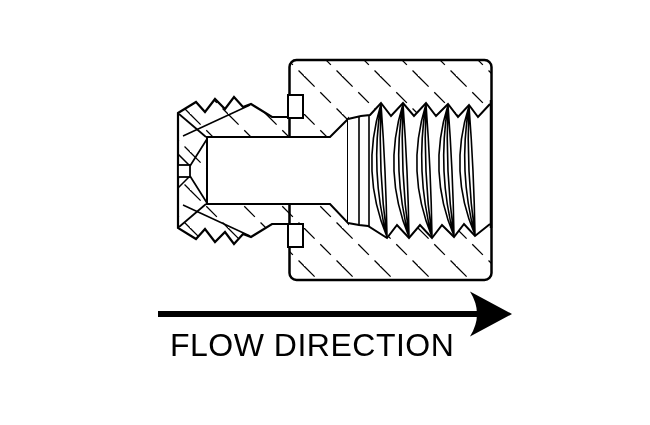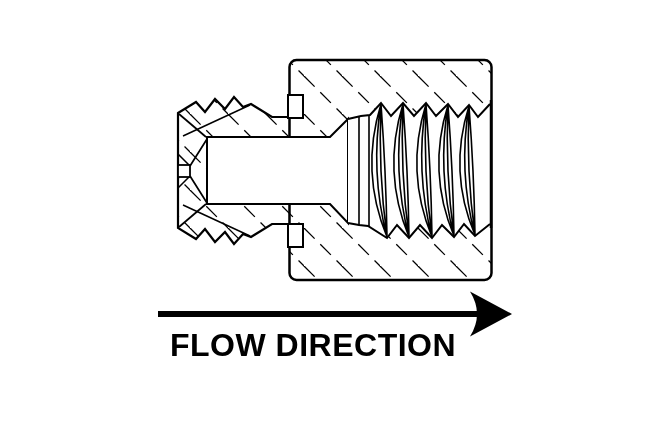--- a/index.html
+++ b/index.html
@@ -1,18 +1,18 @@
 <!DOCTYPE html>
 <html><head>
 <meta charset="utf-8">
 <style>
   html,body{margin:0;padding:0;background:#ffffff;}
   body{width:650px;height:425px;position:relative;overflow:hidden;
        font-family:"Liberation Sans",sans-serif;}
-  .stage{position:absolute;left:0;top:0;width:650px;height:425px;font-weight:bold;}
+  .stage{position:absolute;left:0;top:0;width:650px;height:425px;}
   svg{display:block;}
   .label-text{font-family:"Liberation Sans",sans-serif;font-size:32px;
               letter-spacing:0.5px;fill:#000000;}
 </style>
 </head>
 <body>
 
 <div class="stage">
 <svg width="650" height="425" viewBox="0 0 650 425">
 

